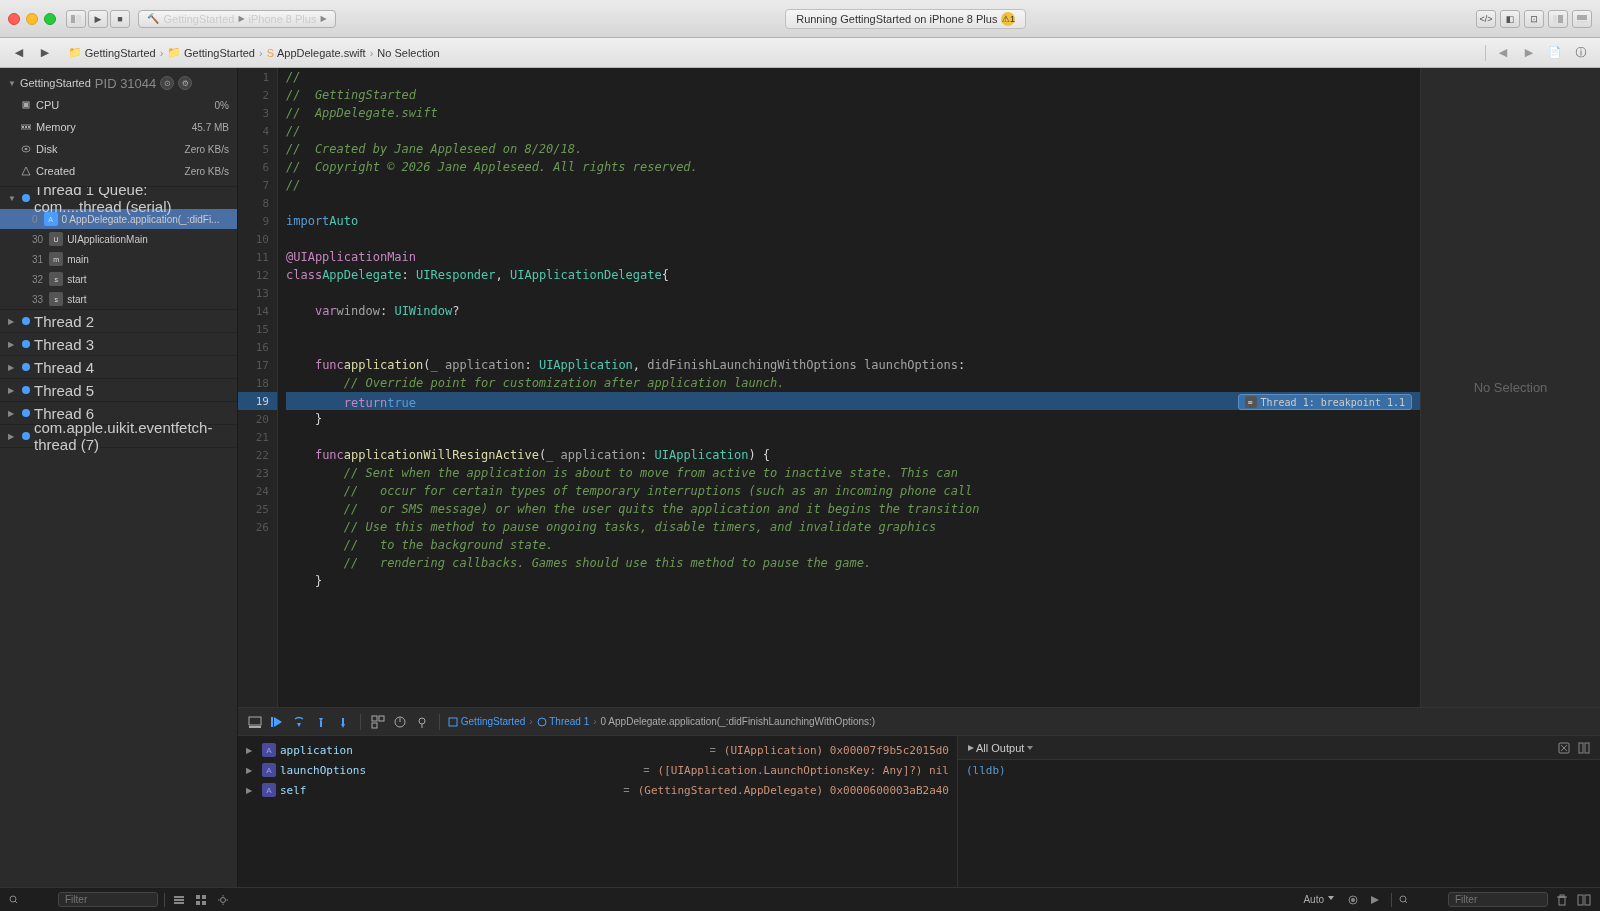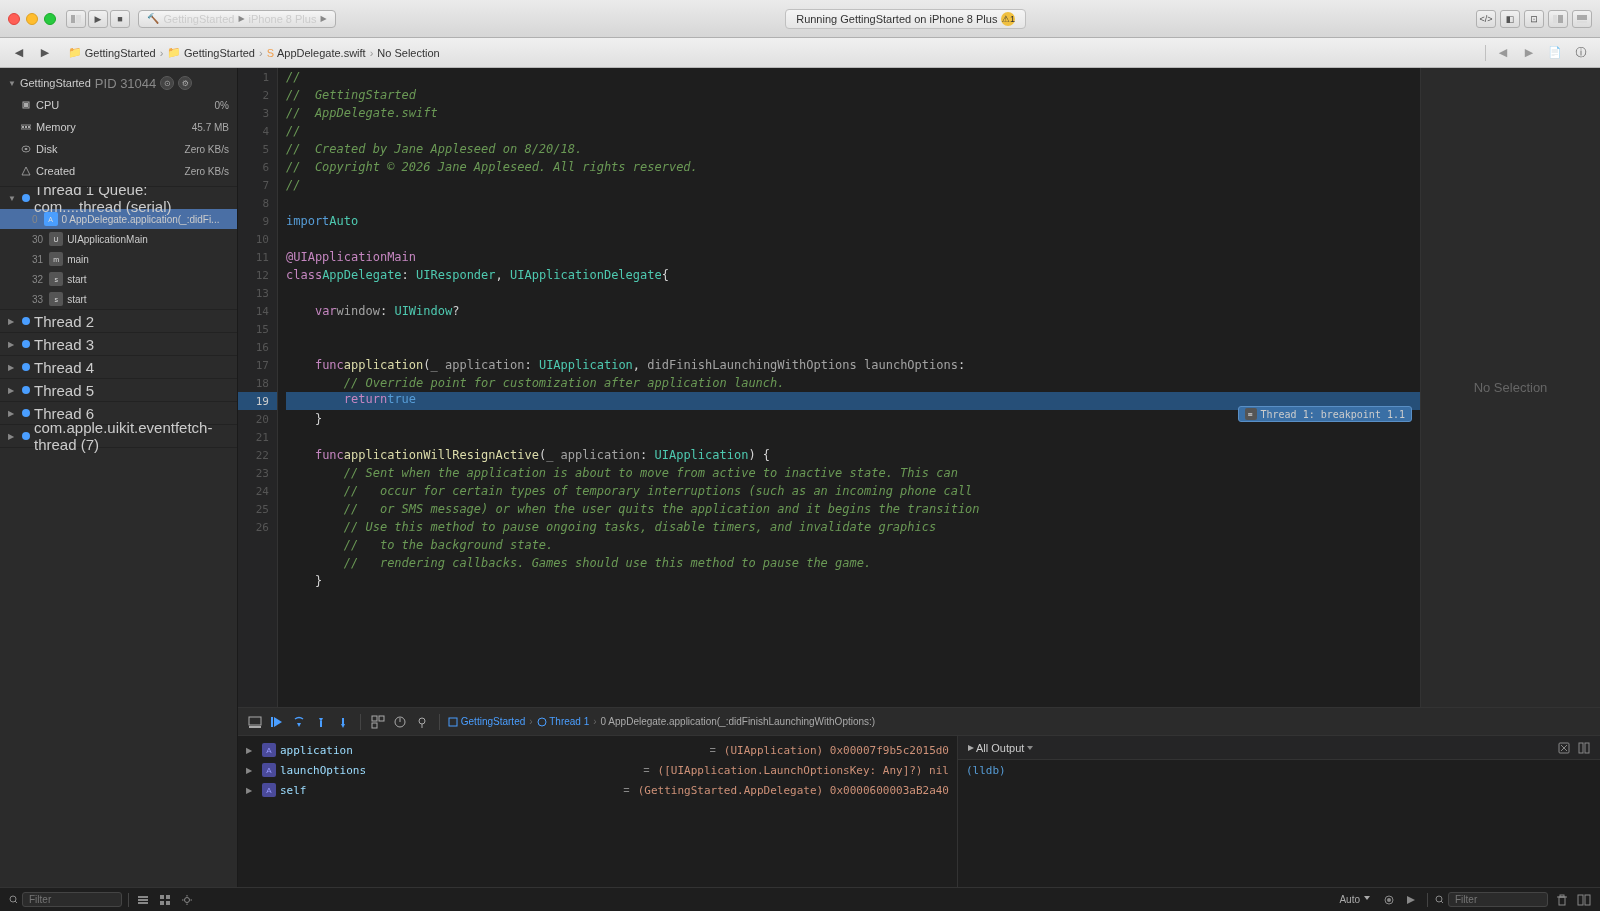--- a/index.html
+++ b/index.html
@@ -528,20 +528,21 @@
       color: #888;
     }
     .filter-input {
       background: #2b2b2b;
       border: 1px solid #444;
       border-radius: 3px;
       padding: 1px 6px;
       font-size: 10px;
       color: #ccc;
       width: 100px;
+      margin-left: 36px;
     }
     .icon-btn {
       width: 16px;
       height: 16px;
       display: flex;
       align-items: center;
       justify-content: center;
       color: #888;
       font-size: 10px;
       cursor: pointer;
@@ -838,21 +839,21 @@
         <div class="code-line"><span class="kw-blue">import</span> <span class="type">Auto</span></div>
         <div class="code-line"></div>
         <div class="code-line"><span class="decorator">@UIApplicationMain</span></div>
         <div class="code-line"><span class="kw">class</span> <span class="type">AppDelegate</span><span class="punct">: </span><span class="type">UIResponder</span><span class="punct">, </span><span class="type">UIApplicationDelegate</span> <span class="punct">{</span></div>
         <div class="code-line"></div>
         <div class="code-line"><span style="color:#d4d4d4;">    </span><span class="kw">var</span> <span class="param">window</span><span class="punct">: </span><span class="type">UIWindow</span><span class="punct">?</span></div>
         <div class="code-line"></div>
         <div class="code-line"></div>
         <div class="code-line"><span style="color:#d4d4d4;">    </span><span class="kw">func</span> <span class="func-name">application</span><span class="punct">(</span><span class="param">_ application</span><span class="punct">: </span><span class="type">UIApplication</span><span class="punct">, </span><span class="param">didFinishLaunchingWithOptions launchOptions</span><span class="punct">:</span></div>
         <div class="code-line"><span style="color:#d4d4d4;">        </span><span class="comment">// Override point for customization after application launch.</span></div>
-        <div class="code-line highlighted" style="display:flex;align-items:flex-start;flex-direction:column;">
+        <div class="code-line highlighted" style="display:flex;align-items:flex-end;">
           <span style="display:flex;align-items:center;flex:1;">
             <span style="color:#d4d4d4;">        </span><span class="kw">return</span> <span class="bool-val">true</span>
           </span>
           <div class="breakpoint-badge">
             <div class="bp-icon">≡</div>
             <span>Thread 1: breakpoint 1.1</span>
           </div>
         </div>
         <div class="code-line"><span style="color:#d4d4d4;">    </span><span class="punct">}</span></div>
         <div class="code-line"></div>

